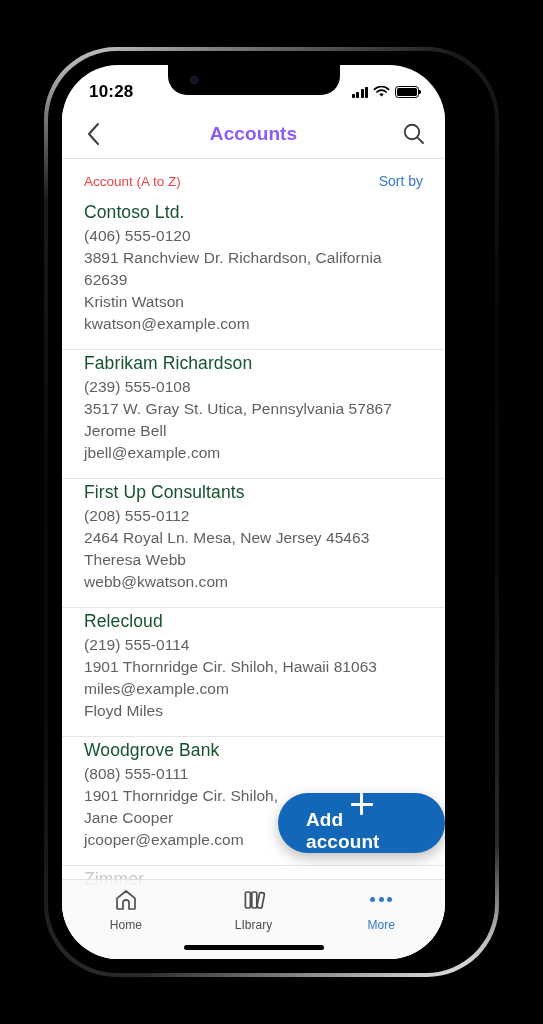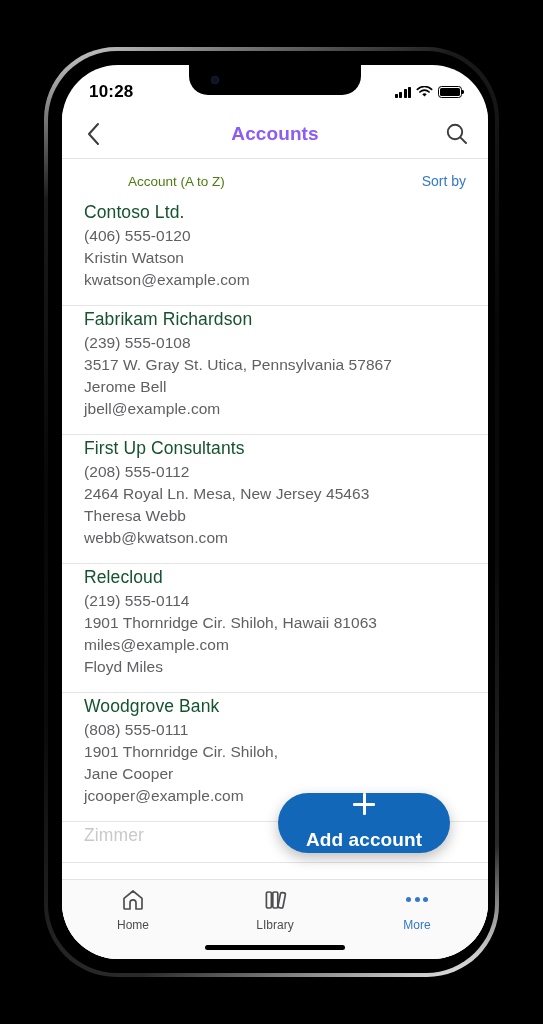--- a/index.html
+++ b/index.html
@@ -21,21 +21,21 @@
     box-shadow:0 0 0 1px #000;
   }
   .phone-mid{
     position:absolute; left:48px; top:51px;
     width:447px; height:922px;
     border-radius:69px;
     background:#000;
   }
   .screen{
     position:absolute; left:62px; top:65px;
-    width:426px; height:894px;
+    width:383px; height:894px;
     border-radius:56px;
     background:#ffffff;
     overflow:hidden;
   }
 
   
   .notch{
     position:absolute; left:50%; top:-1px; transform:translateX(-50%);
     width:172px; height:31px;
     background:#000;
@@ -91,21 +91,21 @@
   
   .content{
     position:absolute; left:0; top:94px; width:100%; bottom:0;
     background:#fff; overflow:hidden;
   }
 
   .sortbar{
     display:flex; align-items:center; justify-content:space-between;
     padding:14px 22px 10px 22px;
   }
-  .sort-label{ font-size:13.5px; color:#4d7c0f;margin-left:44px; }
+  .sort-label{ font-size:13.5px; color:#ef4444; }
   .sort-action{ font-size:14px; color:#3478c8; font-weight:normal; }
 
   .acct{
     padding:3px 22px 14px 22px;
     border-bottom:1px solid #e5e5e7;
   }
   .acct:first-of-type{ padding-top:0; }
   .acct-name{
     font-size:17.5px; color:#14532d; margin-bottom:2px; letter-spacing:.1px;
   }
@@ -207,20 +207,21 @@
     <div class="content">
 
       <div class="sortbar">
         <span class="sort-label">Account (A to Z)</span>
         <span class="sort-action">Sort by</span>
       </div>
 
       <div class="acct">
         <div class="acct-name">Contoso Ltd.</div>
         <div class="acct-line">(406) 555-0120</div>
+        <div class="acct-line">3891 Ranchview Dr. Richardson, California 62639</div>
         <div class="acct-line">Kristin Watson</div>
         <div class="acct-line">kwatson@example.com</div>
       </div>
 
       <div class="acct">
         <div class="acct-name">Fabrikam Richardson</div>
         <div class="acct-line">(239) 555-0108</div>
         <div class="acct-line">3517 W. Gray St. Utica, Pennsylvania 57867</div>
         <div class="acct-line">Jerome Bell</div>
         <div class="acct-line">jbell@example.com</div>

